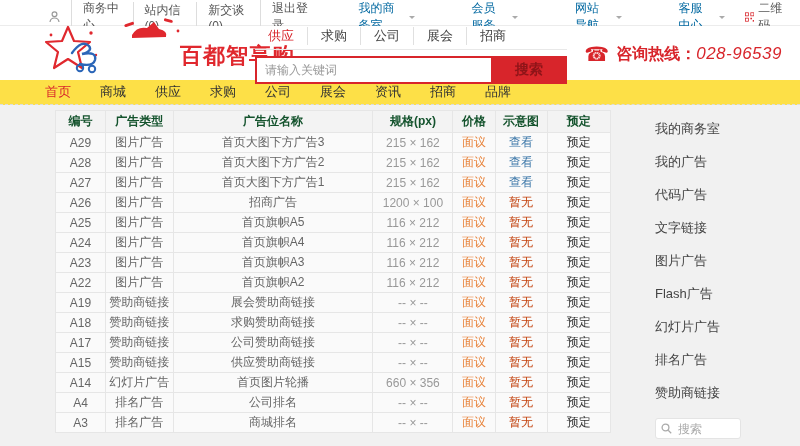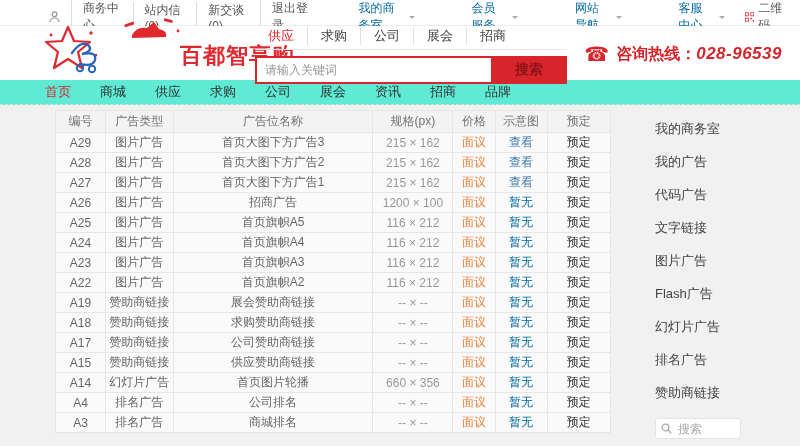--- a/index.html
+++ b/index.html
@@ -45,47 +45,47 @@
   .search-input::placeholder { color:#999; }
   .search-btn {
     width:76px; height:28px; background:#d8252b; color:#8e1418;
     border:none; font-size:14px; font-weight:bold; cursor:pointer;
     font-family:"Liberation Sans", sans-serif;
   }
 
   .hotline { position:absolute; right:18px; top:16px; display:flex; align-items:center; color:#d8252b; }
   .phone-icon { font-size:20px; margin-right:7px; }
   .hotline-label { font-size:16px; font-weight:bold; }
-  .hotline-number { font-size:17px; font-weight:bold; font-style:italic; letter-spacing:0.5px;text-align:right; }
+  .hotline-number { font-size:17px; font-weight:normal; font-style:italic; letter-spacing:0.5px;text-align:right; }
 
   
   .nav {
-    background:#5eead4; height:25px; display:flex; align-items:center;
+    background:#fde047; height:25px; display:flex; align-items:center;
     padding-left:45px; font-size:13px; border-bottom:1px dashed #ddd;
   }
   .nav-item { color:#333; margin-right:29px; }
   .nav-item.active { color:#d8252b; }
 
   
   .content { position:relative; height:341px; }
 
   table.ad-table {
     position:absolute; left:55px; top:5px; width:556px;
     border-collapse:collapse; background:#fafafa; font-size:12px;
   }
   .ad-table th, .ad-table td {
     border:1px solid #e6e6e6; text-align:center; padding:0 2px;
     white-space:nowrap; overflow:hidden;
   }
-  .ad-table th { background:#f3f3f3; color:#737373; font-weight:normal; height:22px; }
+  .ad-table th { background:#f3f3f3; color:#14532d; font-weight:bold; height:22px; }
   .ad-table td { color:#666; height:20px; }
   .ad-table .spec    { color:#999; }
   .ad-table .price   { color:#e8833a; }
   .ad-table .view    { color:#3a76a8; }
-  .ad-table .none    { color:#0369a1; }
+  .ad-table .none    { color:#c2410c; }
   .ad-table .reserve { color:#333; }
 
   
   .sidebar { position:absolute; left:655px; top:8px; width:135px; font-size:13px; }
   .side-item { display:block; color:#444; padding:7px 0 8px 0; }
   .side-search {
     margin-top:8px; width:86px; height:21px; background:#fff;
     border:1px solid #e4e4e4; border-radius:3px;
     display:flex; align-items:center; padding:0 5px; gap:4px;
   }

